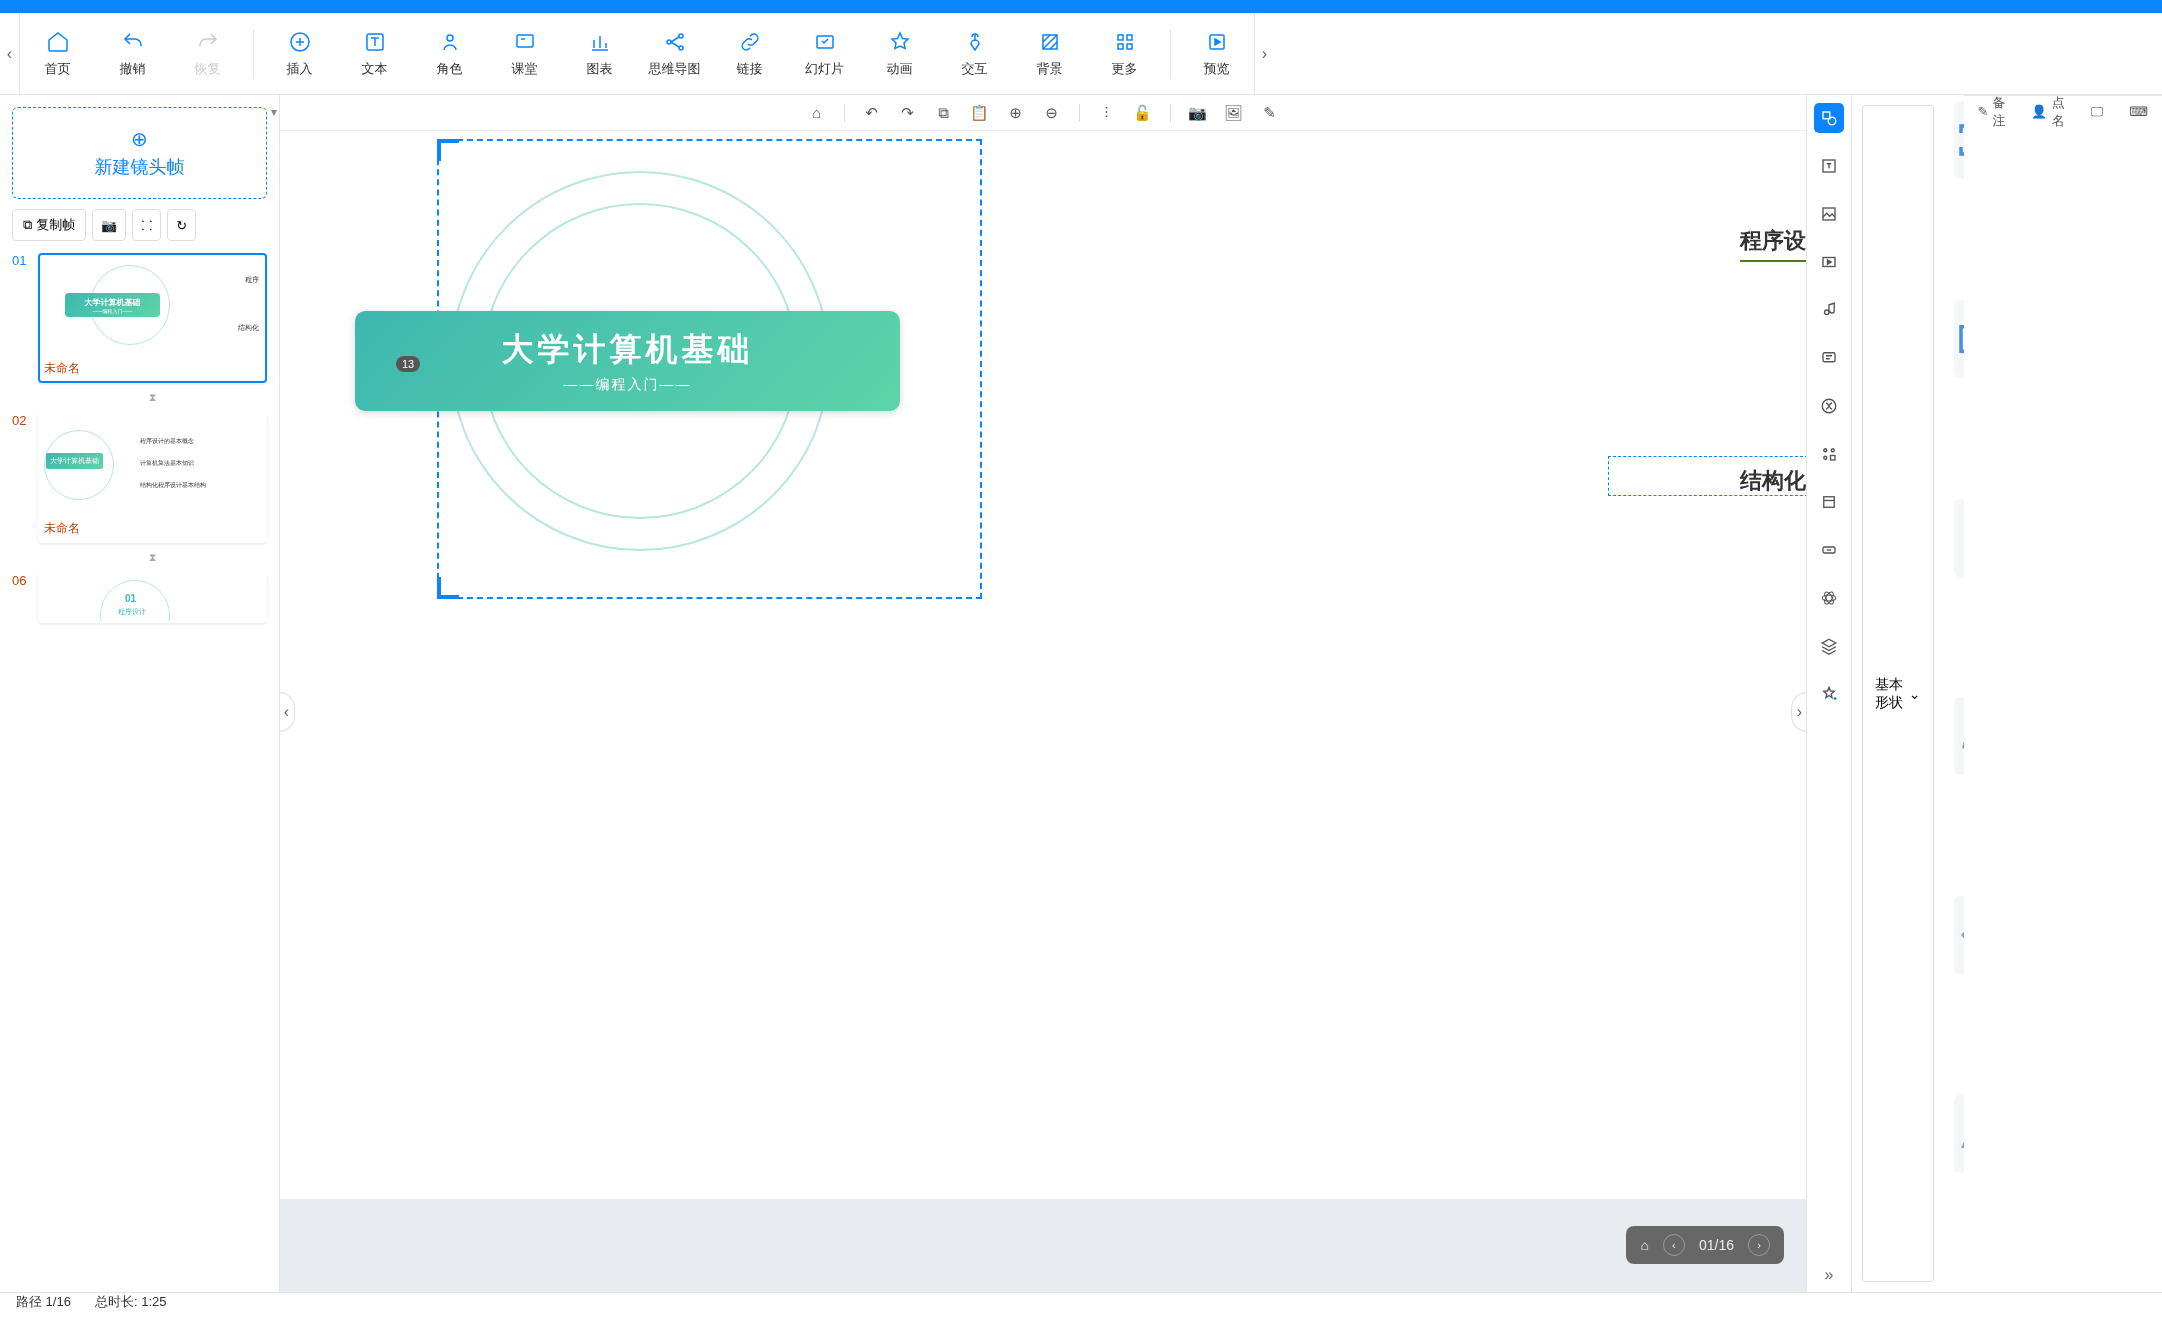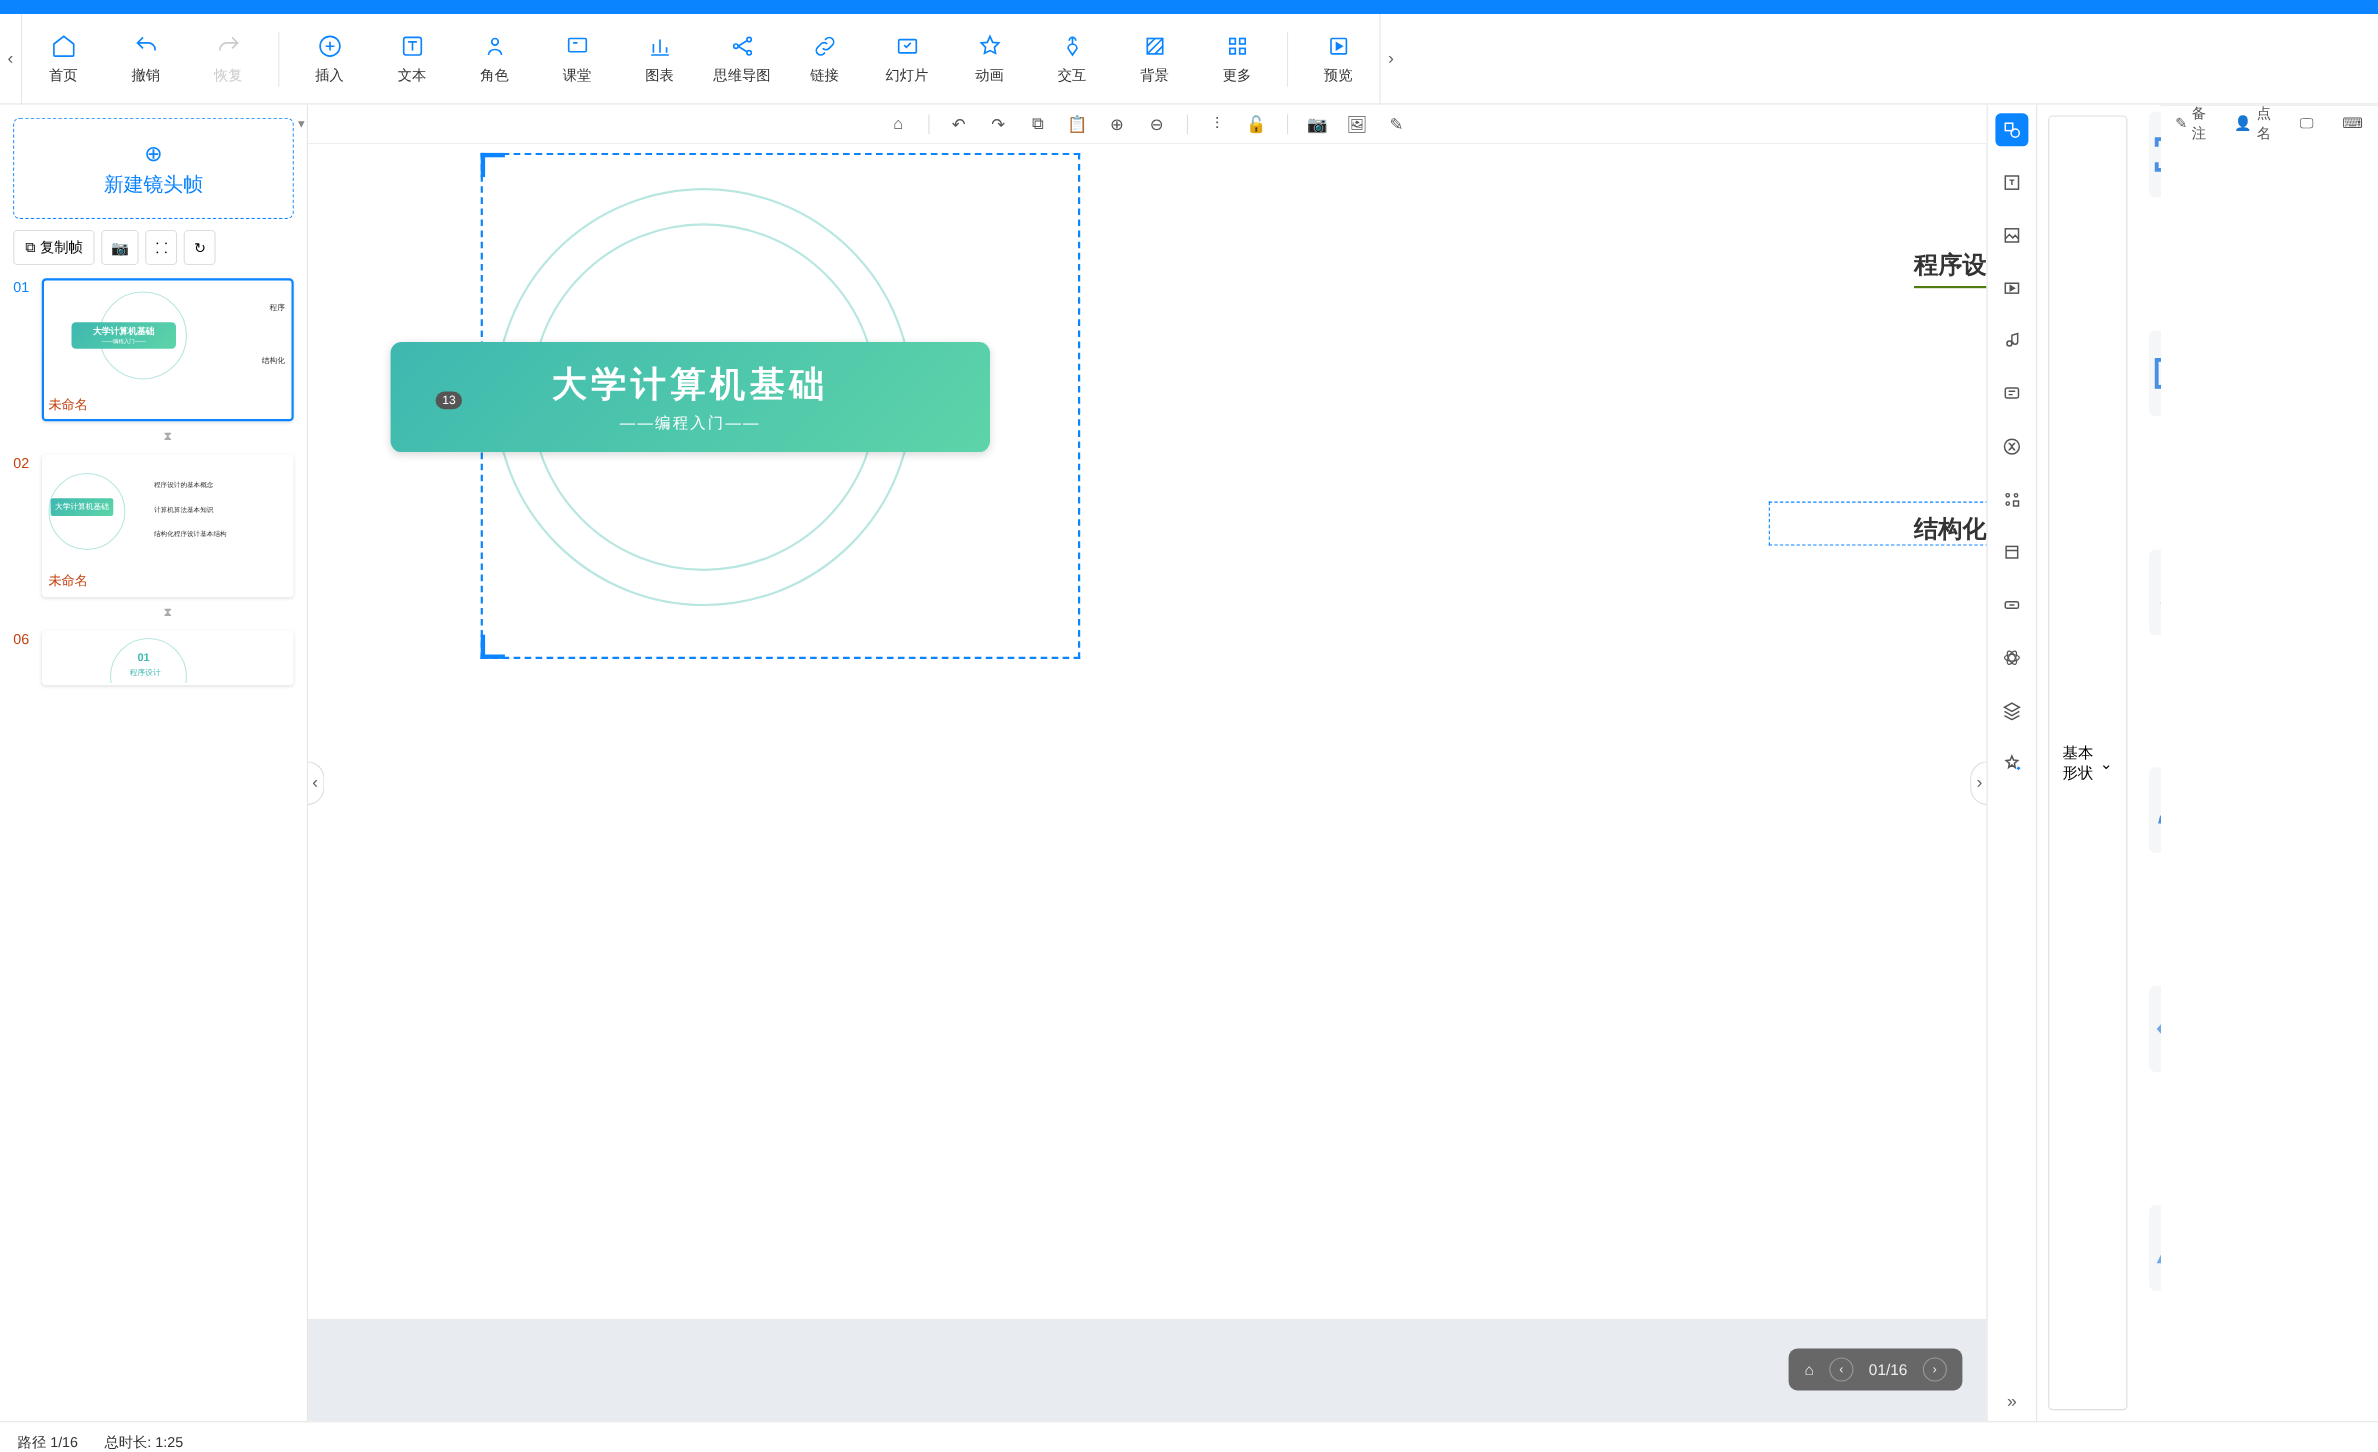--- a/index.html
+++ b/index.html
@@ -71,21 +71,21 @@
 .vtool-collapse { position: absolute; bottom: 8px; left: 0; right: 0; display: flex; justify-content: center; color: #666; cursor: pointer; }
 
 .shapes-panel { width: 310px; display: flex; flex-direction: row; }
 .shapes-header { border: 1px solid #ddd; border-radius: 4px; margin: 10px; padding: 8px 12px; font-size: 14px; display: flex; justify-content: space-between; align-items: center; cursor: pointer; }
 .shapes-grid { padding: 6px 10px; display: grid; grid-template-columns: repeat(3, 1fr); gap: 8px; overflow-y: auto; flex: 1; }
 .shape-cell { background: #f5f6f8; border-radius: 6px; height: 78px; display: flex; align-items: center; justify-content: center; cursor: pointer; }
 .shape-cell svg { width: 42px; height: 42px; }
 .shapes-footer { height: 32px; border-top: 1px solid #e5e5e5; display: flex; align-items: center; gap: 26px; padding: 0 14px; font-size: 13px; color: #555; }
 .shapes-footer .item { display: flex; align-items: center; gap: 4px; cursor: pointer; }
 
-.statusbar { height: 28px; border-top: 1px solid #e5e5e5; display: flex; align-items: flex-end; padding: 0 16px; font-size: 13px; color: #333; gap: 24px; }
+.statusbar { height: 28px; border-top: 1px solid #e5e5e5; display: flex; align-items: flex-start; padding: 0 16px; font-size: 13px; color: #333; gap: 24px; }
 
 .thumb-mini-title { position: absolute; left: 25px; top: 38px; width: 95px; height: 24px; background: linear-gradient(135deg, #3eb8b0, #5dd4a8); border-radius: 4px; display: flex; flex-direction: column; align-items: center; justify-content: center; }
 .thumb-mini-title .mt { color: #fff; font-size: 8px; font-weight: bold; }
 .thumb-mini-title .ms { color: #fff; font-size: 5px; }
 .thumb-mini-circle { position: absolute; left: 50px; top: 10px; width: 80px; height: 80px; border: 1px solid #b8e6e0; border-radius: 50%; }
 .thumb-mini-lbl { position: absolute; font-size: 7px; color: #333; }
 .thumb2-title { position: absolute; left: 6px; top: 38px; background: linear-gradient(135deg, #3eb8b0, #5dd4a8); color: #fff; font-size: 7px; padding: 3px 4px; border-radius: 2px; }
 .thumb2-line { position: absolute; font-size: 6px; color: #333; }
 </style>
 </head>

